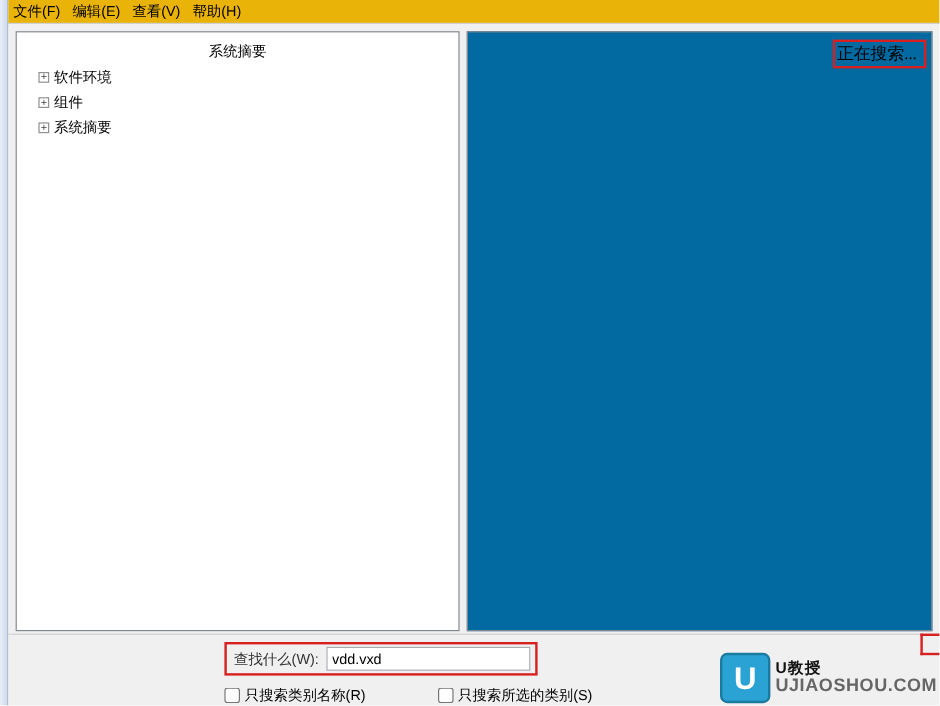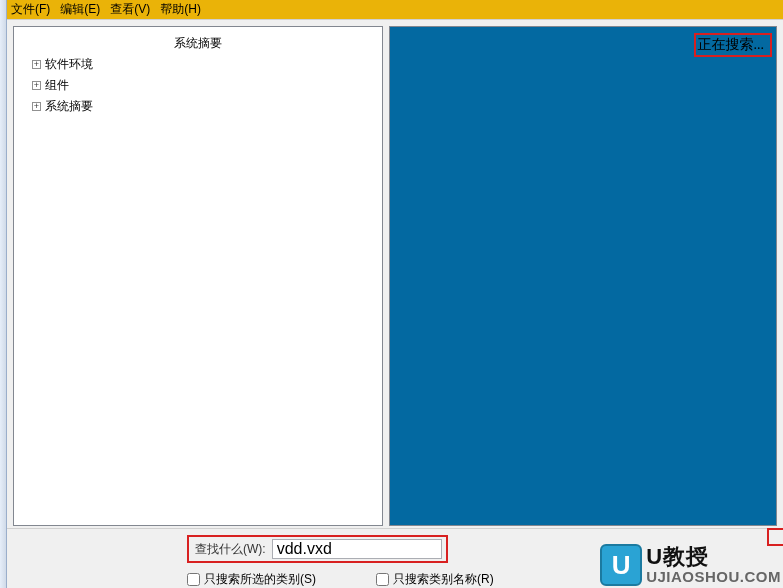--- a/index.html
+++ b/index.html
@@ -93,21 +93,21 @@
   }
   .search-label {
     padding: 2px 6px;
     color: #333;
   }
   .search-input {
     border: 1px solid #abadb3;
     background: #fff;
     height: 20px;
     width: 170px;
-    font-size: 16px;
+    font-size: 12px;
     padding: 2px 4px;
     margin: 2px 4px 2px 0;
   }
   .check-row {
     display: flex; gap: 60px; align-items: center;
   }
   .check-item { display: flex; align-items: center; gap: 4px; color: #000; }
   .check-item input { margin: 0; }
   .watermark {
     position: absolute; right: 2px; bottom: 2px;
@@ -117,21 +117,21 @@
   }
   .wm-badge {
     width: 42px; height: 42px;
     background: #2aa3d4;
     border-radius: 6px;
     display: flex; align-items: center; justify-content: center;
     color: #fff; font-size: 26px; font-weight: bold;
     border: 2px solid #1b7aa0;
   }
   .wm-text { display: flex; flex-direction: column; line-height: 1.1; }
-  .wm-text .big { font-size: 22px; color: #111; letter-spacing: 1px; }
+  .wm-text .big { font-size: 13px; color: #111; letter-spacing: 1px; }
   .wm-text .small { font-size: 15px; color: #666; letter-spacing: 0.5px; }
   .right-red {
     position: absolute; right: 0; bottom: 42px;
     width: 16px; height: 18px;
     border: 2px solid #d82020;
     border-right: none;
     background: #f0f0f0;
   }
 </style>
 </head>
@@ -172,25 +172,25 @@
 <div class="bottom">
   <div class="search-row">
     <div class="search-wrap">
       <span class="search-label">查找什么(W):</span>
       <input class="search-input" type="text" value="vdd.vxd" style="">
     </div>
   </div>
   <div class="check-row">
     <label class="check-item">
       <input type="checkbox" style="">
-      <span>只搜索所选的类别(S)</span>
+      <span>只搜索类别名称(R)</span>
     </label>
     <label class="check-item">
       <input type="checkbox" style="">
-      <span>只搜索类别名称(R)</span>
+      <span>只搜索所选的类别(S)</span>
     </label>
   </div>
 </div>
 
 <div class="right-red"></div>
 
 <div class="watermark">
   <div class="wm-badge">U</div>
   <div class="wm-text">
     <span class="big">U教授</span>

